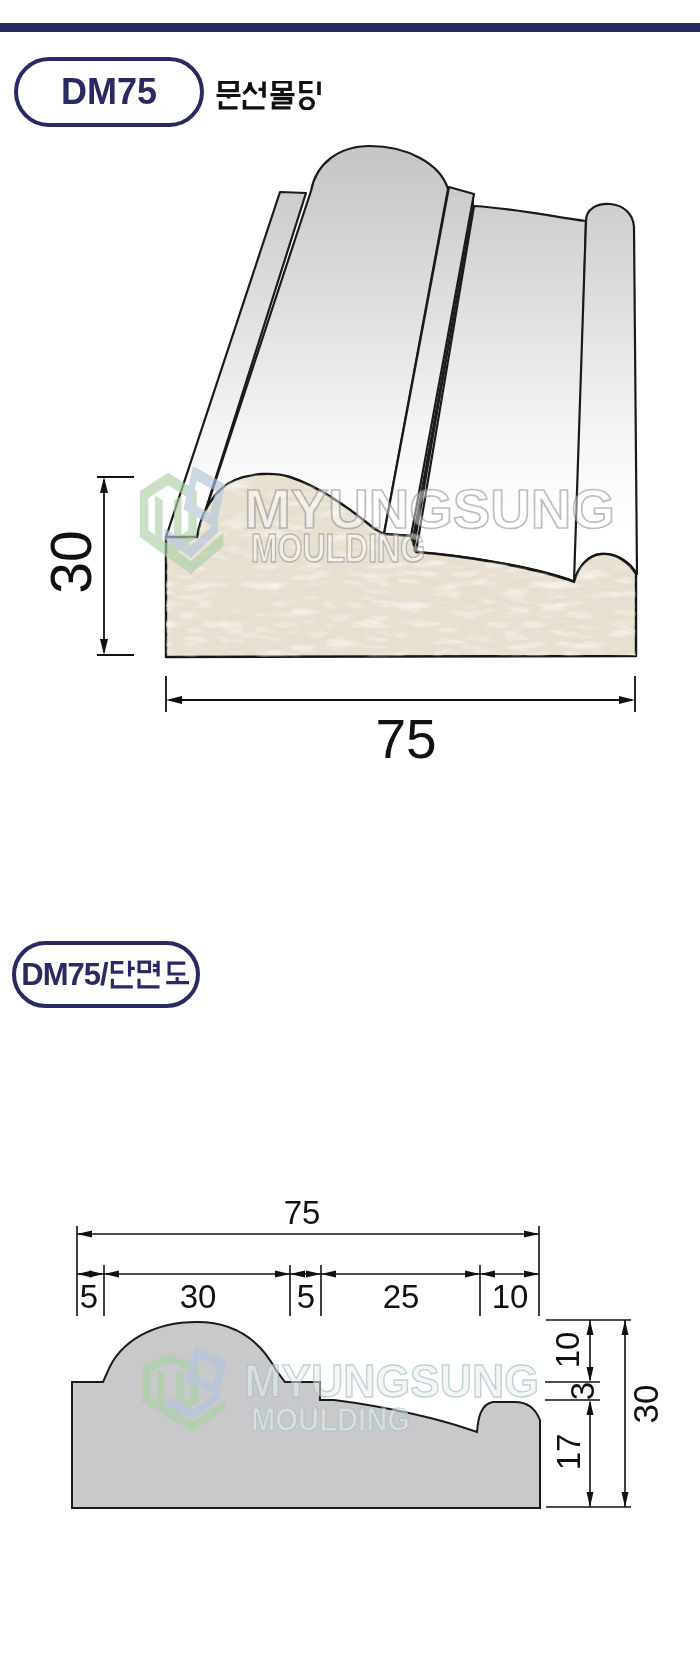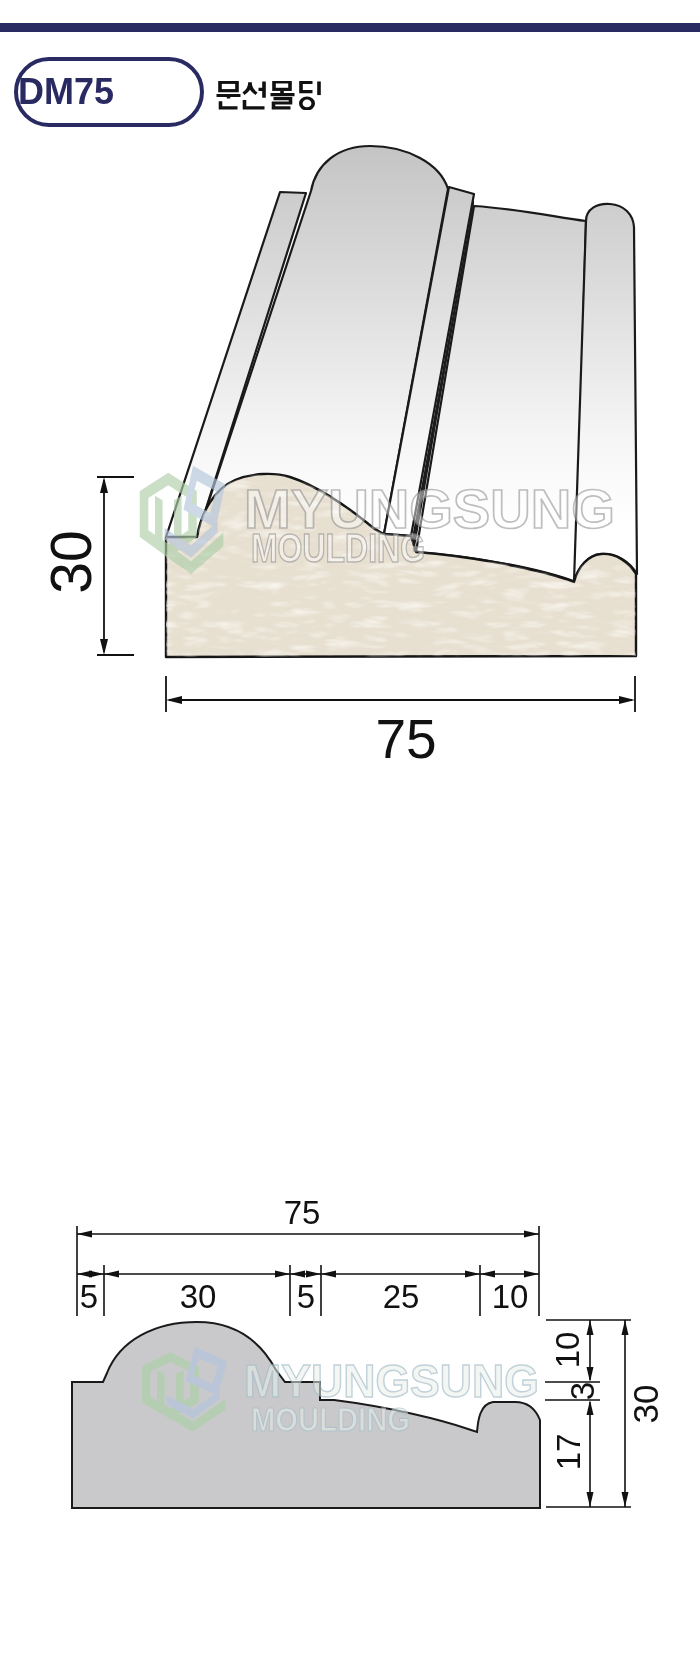--- a/index.html
+++ b/index.html
@@ -154,21 +154,21 @@
     <path d="M625,1507 L621.5,1492 L628.5,1492 Z"></path>
   </g>
   <g font-size="33" fill="#111" text-anchor="middle">
     <text x="570" y="1350" transform="rotate(-90 570 1350)" dominant-baseline="middle">10</text>
     <text x="585" y="1391" transform="rotate(-90 585 1391)" dominant-baseline="middle">3</text>
     <text x="571" y="1452" transform="rotate(-90 571 1452)" dominant-baseline="middle">17</text>
     <text x="649" y="1404" font-size="35" transform="rotate(-90 649 1404)" dominant-baseline="middle">30</text>
   </g>
 </svg>
 
-<div class="abs" style="left:14px;top:57px;width:190px;height:70px;border:4px solid #2a2a63;border-radius:35px;box-sizing:border-box;display:flex;align-items:center;">
+<div class="abs" style="left:14px;top:57px;width:190px;height:70px;border:4px solid #2a2a63;border-radius:35px;box-sizing:border-box;display:flex;align-items:center;justify-content:center;">
   <span style="color:#2a2a63;font-weight:bold;font-size:36px;">DM75</span>
 </div>
 
 <svg class="abs" style="left:215px;top:81px" width="111" height="29" viewBox="0 0 110 29">
   <g stroke="#111" fill="none" stroke-width="3.6" transform="scale(1,0.88)">
 
     <g transform="translate(0,0)">
       <rect x="4.5" y="1.5" width="17" height="9.5"></rect>
       <path d="M1,16.5 H25 M13,16.5 V20"></path>
       <path d="M5,23 V30.5 H22"></path>
@@ -187,15 +187,39 @@
     </g>
 
     <g transform="translate(81,0)">
       <path d="M16,1.5 H4.5 V12 H16"></path>
       <path d="M22.5,0.5 V16"></path>
       <circle cx="10.5" cy="25.5" r="6.2"></circle>
     </g>
   </g>
 </svg>
 
-
-
+<div class="abs" style="left:12px;top:941px;width:188px;height:67px;border:4px solid #2a2a63;border-radius:34px;box-sizing:border-box;display:flex;align-items:center;justify-content:center;">
+  <span style="color:#2a2a63;font-weight:bold;font-size:31px;letter-spacing:-1px;">DM75/</span>
+  <svg width="82" height="29" viewBox="0 0 86 30" style="margin-left:1px">
+    <g stroke="#2a2a63" fill="none" stroke-width="3.3">
+
+      <g>
+        <path d="M15,2.5 H3.5 V12.5 H15"></path>
+        <path d="M21.5,0.5 V17 M21.5,8.5 H27"></path>
+        <path d="M3.5,19.5 V28 H25"></path>
+      </g>
+
+      <g transform="translate(29,0)">
+        <rect x="2.5" y="2" width="11" height="10"></rect>
+        <path d="M22.5,0.5 V17 M17,5.5 H22.5 M17,11 H22.5"></path>
+        <path d="M2.5,19.5 V28 H24"></path>
+      </g>
+
+      <g transform="translate(58,0)">
+        <path d="M22,3 H5 V14.5 H22"></path>
+        <path d="M13.5,17.5 V22 M2,23.5 H26"></path>
+      </g>
+    </g>
+  </svg>
 </div>
 
+
+</div>
+
 </body></html>

